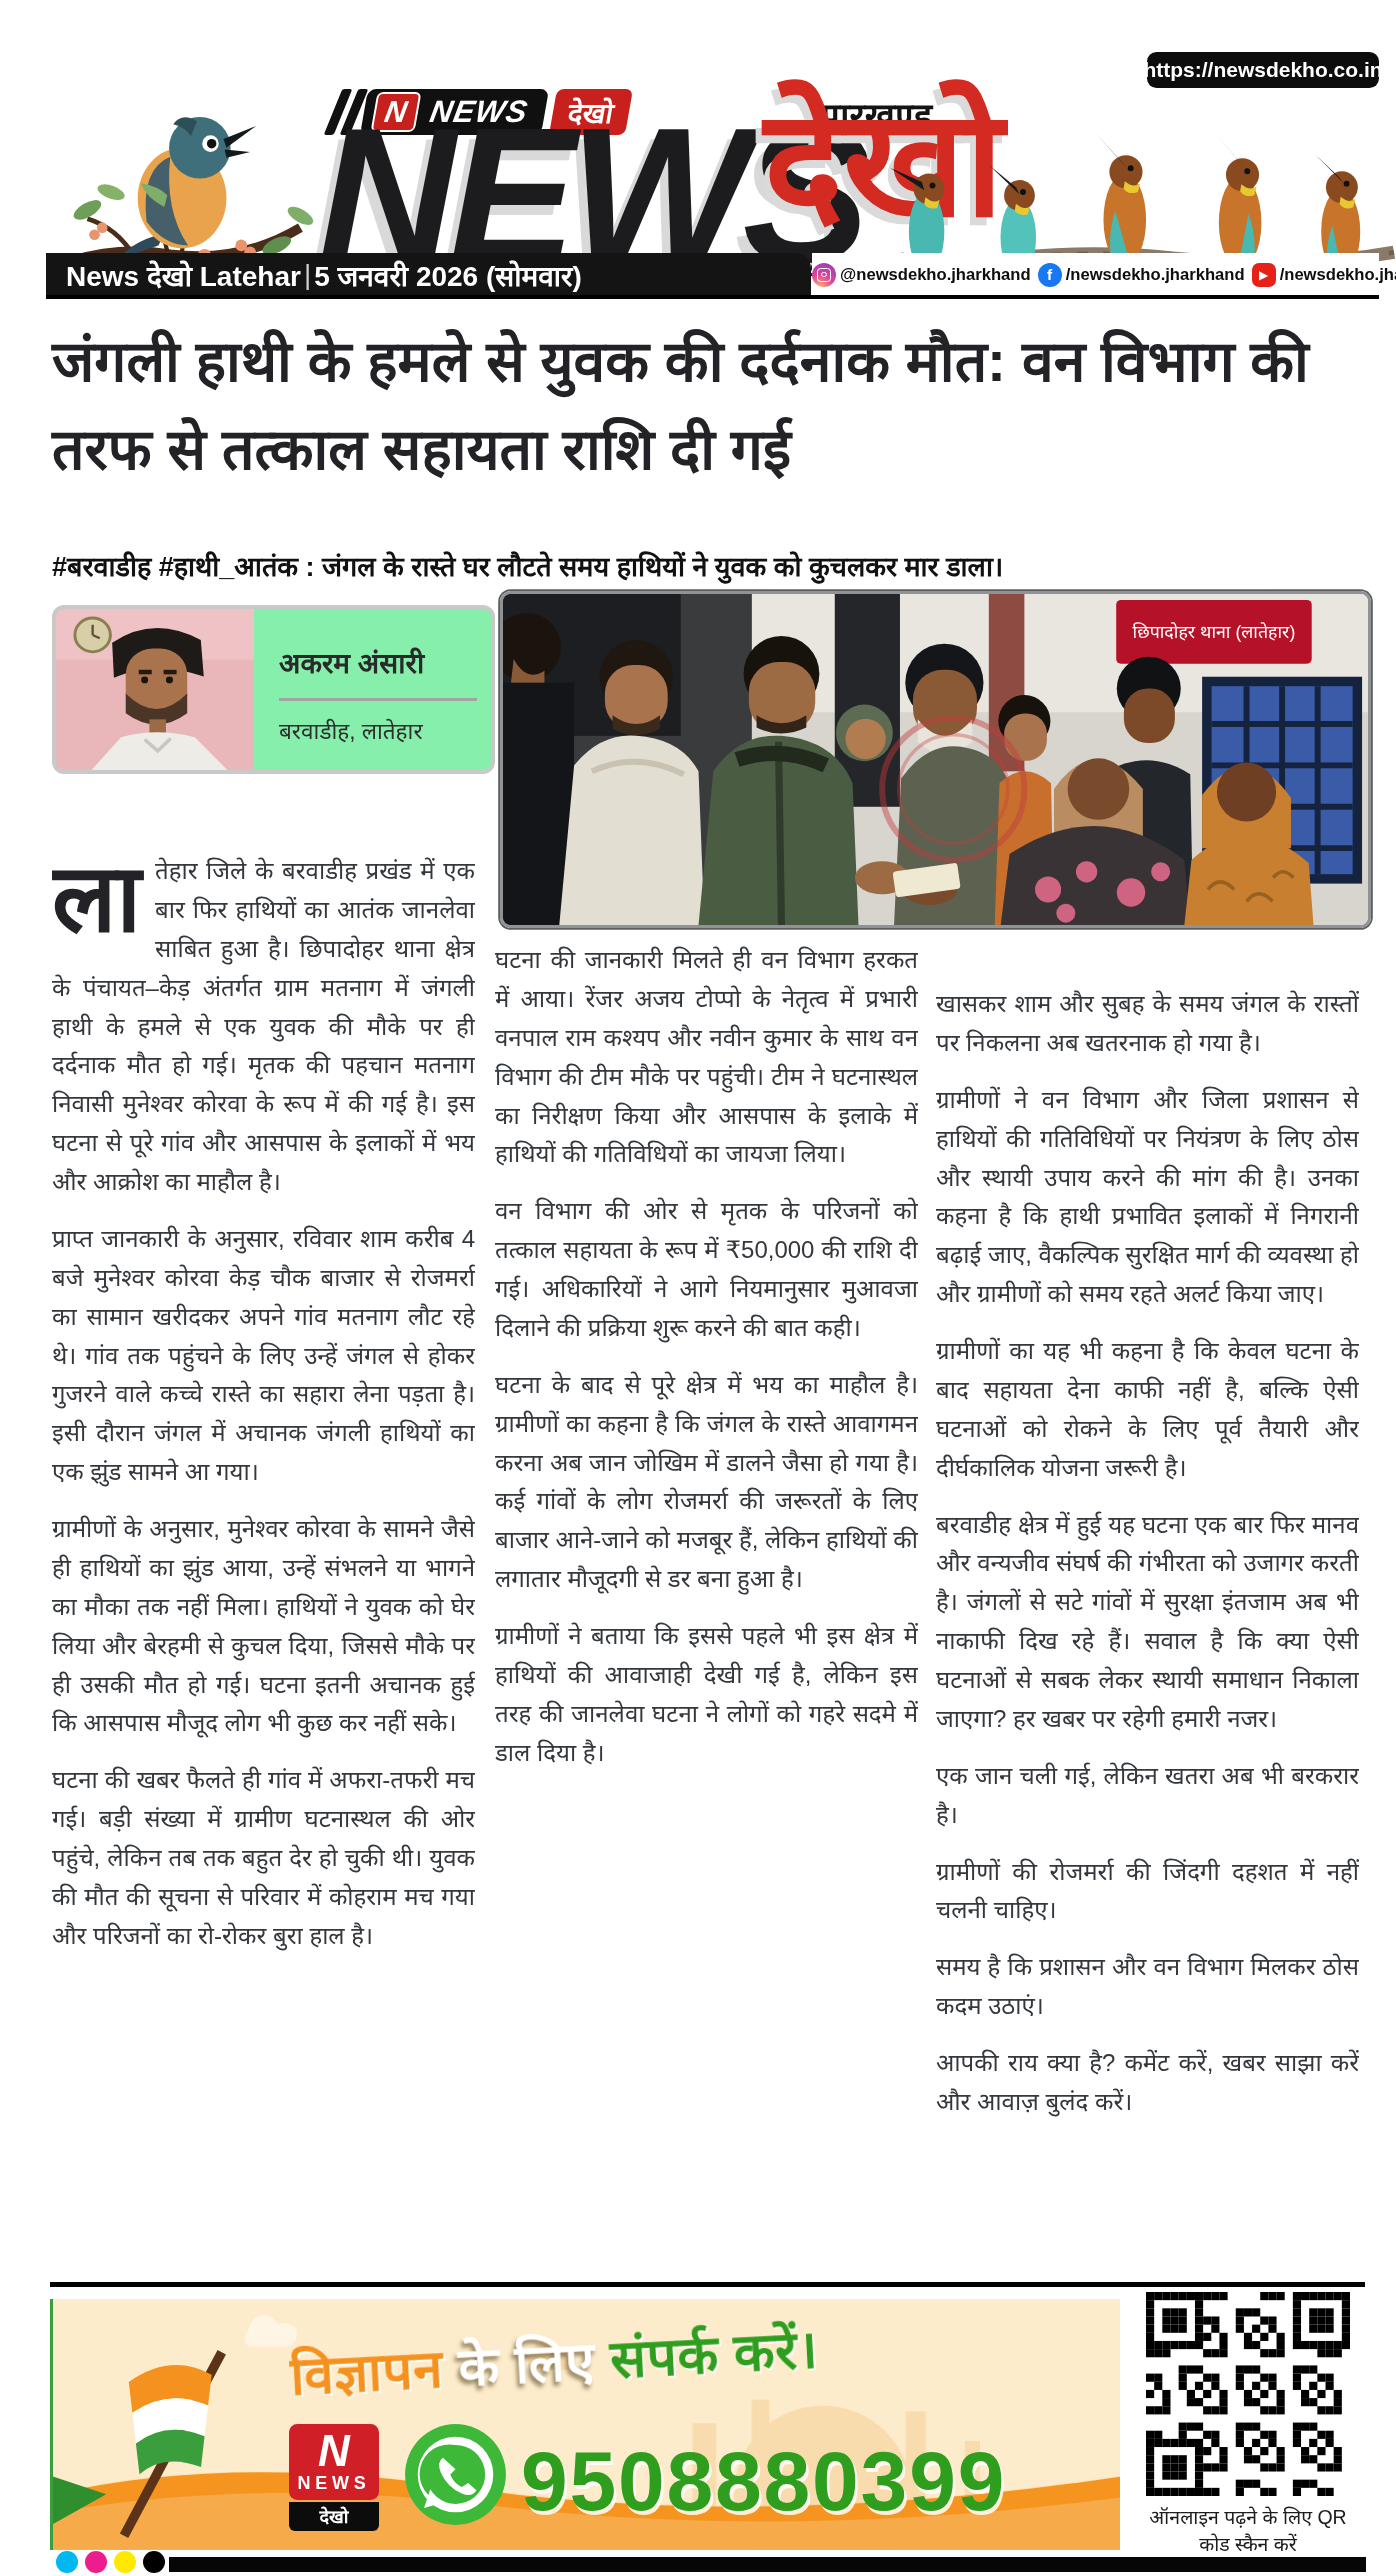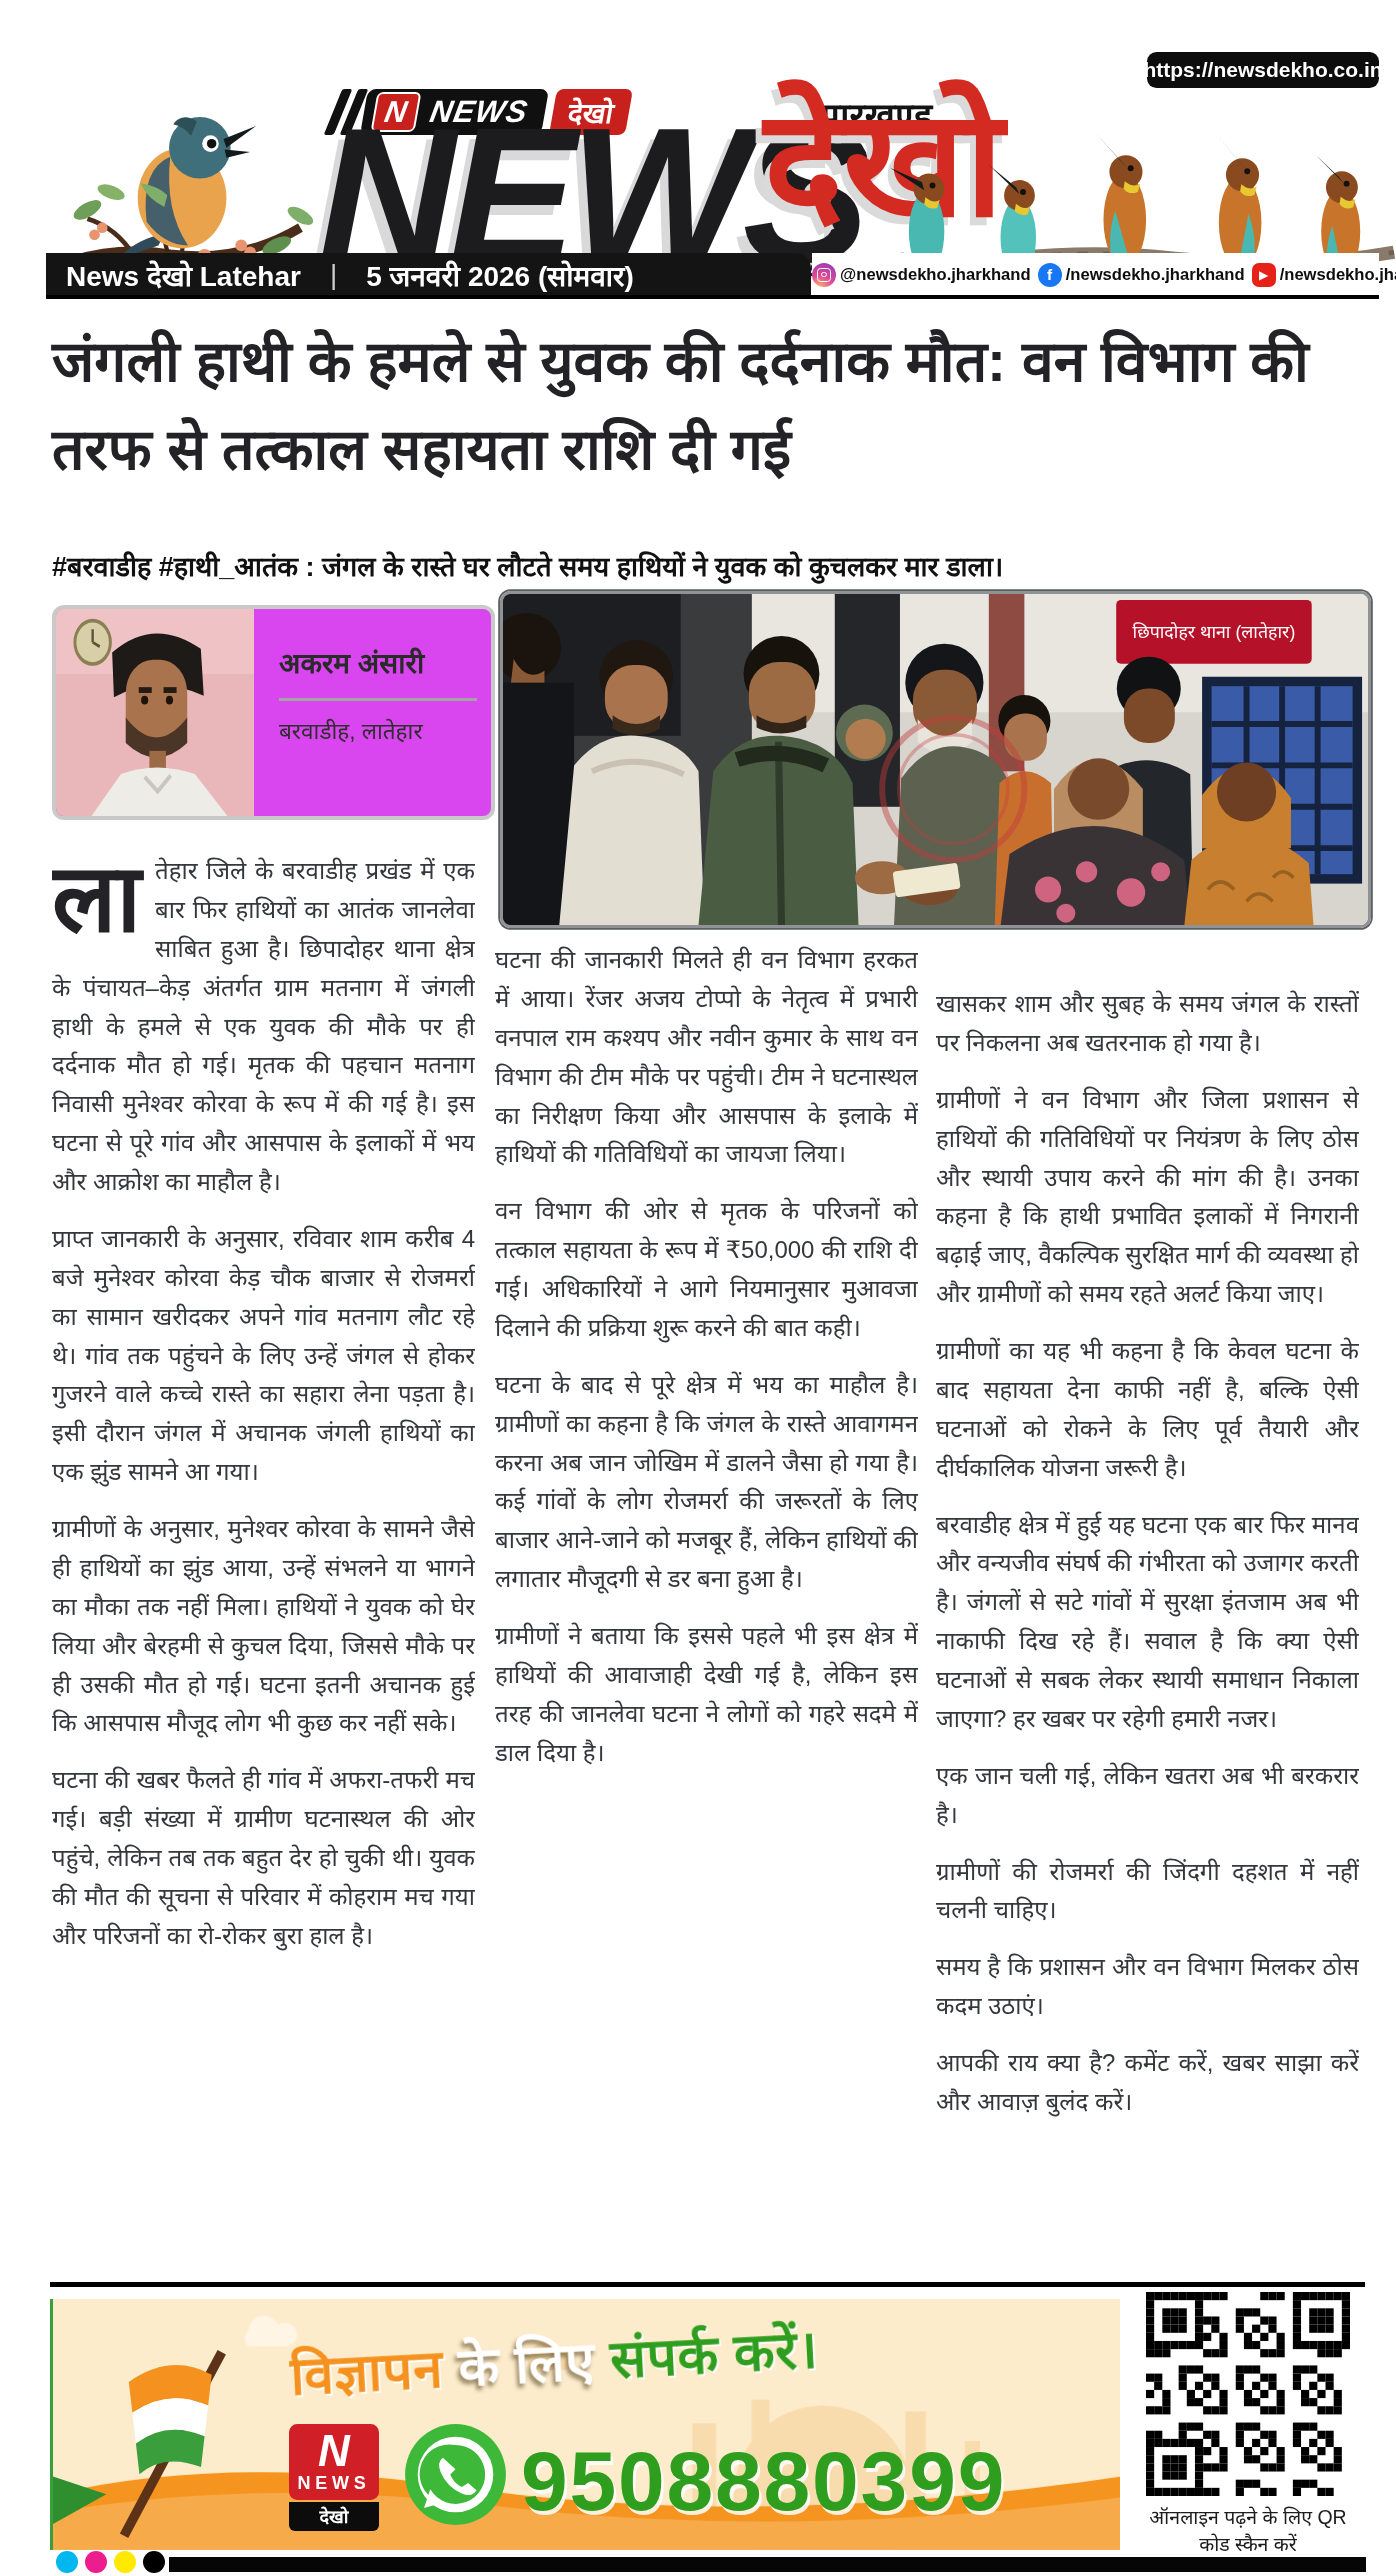--- a/index.html
+++ b/index.html
@@ -19,42 +19,42 @@
   #masthead-news{position:absolute;left:318px;top:114px;font-size:191px;line-height:0.85;font-weight:bold;
                  font-style:italic;letter-spacing:-7px;color:#1c1c1e;text-shadow:-8.3px 9.5px 0 #d9d9d9;}
   #masthead-state{position:absolute;left:812px;top:89px;font-size:37px;font-weight:bold;color:#141414;}
   #masthead-dekho{position:absolute;left:764px;top:71px;font-size:149px;line-height:1.25;font-weight:bold;
                   color:#d32b22;text-shadow:-6px 8.3px 0 #dadada;}
   #tagline{position:absolute;left:771px;top:249px;font-size:25.5px;font-weight:bold;color:#1a1a1a;}
   #url-pill{position:absolute;left:1147px;top:52px;width:232px;height:36px;background:#0d0d0d;border-radius:9.5px;
             color:#fff;font-size:21px;font-weight:bold;display:flex;align-items:center;justify-content:center;}
   #beebirds{position:absolute;left:891px;top:131px;width:506px;height:155px;}
   #dateline-bar{position:absolute;left:46px;top:253px;width:765px;height:43px;background:#141414;
-                display:flex;align-items:center;gap:29px;padding-left:20px;box-sizing:border-box;
+                display:flex;align-items:center;gap:3px;padding-left:20px;box-sizing:border-box;
                 color:#fff;font-size:28px;font-weight:bold;border-top-right-radius:15.4px;}
   #dateline-bar .sep{color:#cfcfcf;font-weight:normal;}
   #social-strip{position:absolute;left:812px;top:253px;width:567px;height:43px;background:#fff;
                 display:flex;align-items:center;gap:7px;font-size:16.6px;font-weight:bold;color:#0e0e0e;}
   .social-item{display:flex;align-items:center;gap:4.1px;white-space:nowrap;}
   .sicon{width:24px;height:24px;border-radius:50%;display:flex;align-items:center;justify-content:center;
          color:#fff;font-size:15.4px;font-weight:bold;flex:0 0 auto;}
   .sicon.ig{background:radial-gradient(circle at 30% 110%,#fdc468,#df4996 45%,#8a3ab9);}
   .sicon.fb{background:#1877f2;}
   .sicon.yt{background:#e62117;border-radius:7px;font-size:12px;}
   .ig-box{width:12px;height:12px;border:1.8px solid #fff;border-radius:3.6px;position:relative;}
   .ig-box::after{content:"";position:absolute;left:3px;top:3px;width:3.6px;height:3.6px;border:1.2px solid #fff;border-radius:50%;}
   #header-rule{position:absolute;left:46px;top:295px;width:1333px;height:3.6px;background:#000;}
   
   #headline{position:absolute;left:52px;top:317px;width:1318px;font-size:57px;line-height:1.55;
             font-weight:bold;color:#232327;}
   #subheadline{position:absolute;left:52px;top:549px;width:1318px;font-size:27px;line-height:1.4;
                font-weight:bold;color:#111;}
   
-  #author-card{position:absolute;left:52px;top:605px;width:443px;height:215px;border:4.1px solid #c9c9c9;
-               border-radius:12px;background:#d946ef;display:flex;overflow:hidden;box-sizing:border-box;}
+  #author-card{position:absolute;left:52px;top:605px;width:443px;height:169px;border:4.1px solid #c9c9c9;
+               border-radius:12px;background:#86efac;display:flex;overflow:hidden;box-sizing:border-box;}
   .author-photo{width:198px;height:100%;flex:0 0 auto;}
   .author-meta{flex:1;padding:34px 14px 0 25px;}
   .author-name{font-size:28px;font-weight:bold;color:#2a2a2a;}
   .author-divider{height:3px;background:#a3a3a3;margin:16.6px 0 14px;}
   .author-loc{font-size:22.5px;color:#2e2e2e;}
   #main-photo{position:absolute;left:500px;top:591px;width:865px;height:331px;border-radius:10.7px;
               overflow:hidden;border:3px solid #8f9396;box-shadow:0 0 0 1.8px #5c5f61;}
   
   .col{position:absolute;width:423px;font-size:24px;line-height:1.62;text-align:justify;color:#34383d;overflow:hidden;}
   #col1{left:52px;top:852px;height:1424px;}

